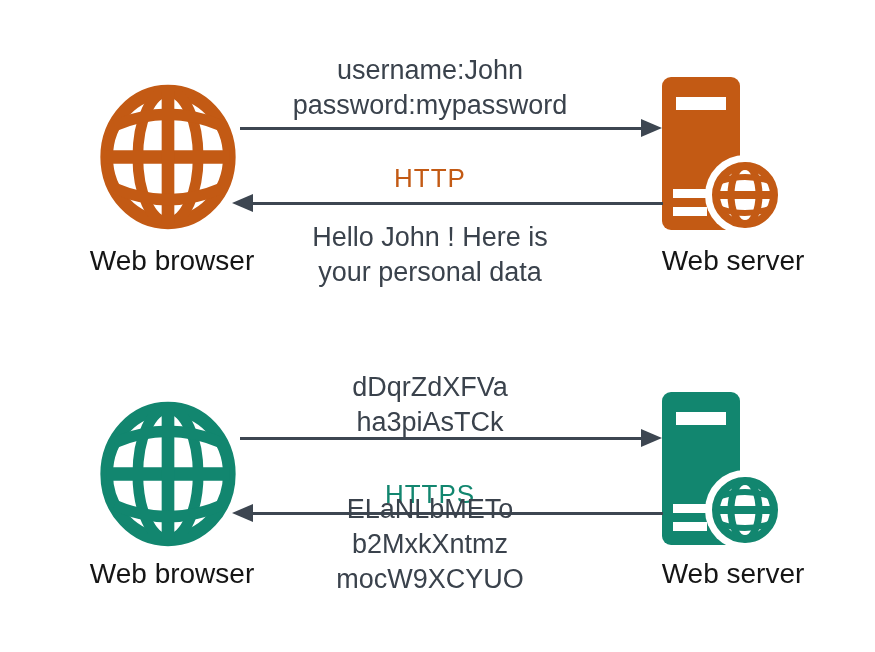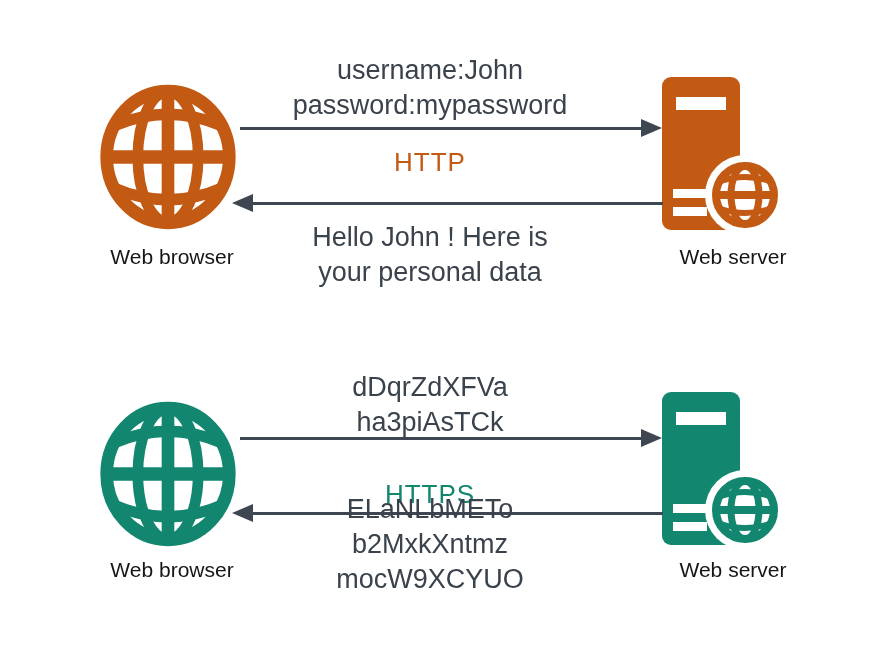--- a/index.html
+++ b/index.html
@@ -33,21 +33,21 @@
     font-size: 26px;
     letter-spacing: 1px;
   }
   .protocol-http  { color: var(--http-accent, #C35A14); }
   .protocol-https { color: var(--https-accent, #12866F); }
 
   .entity-label {
     position: absolute;
     width: 200px;
     text-align: center;
-    font-size: 21px;
+    font-size: 28px;
     color: var(--label-text, #151515);
   }
 
   .arrow { position: absolute; height: 3px; background: var(--arrow, #3D4651); }
   .arrow.right::after {
     content: ""; position: absolute; right: -21px; top: -8px;
     border-top: 9px solid transparent; border-bottom: 9px solid transparent;
     border-left: 21px solid var(--arrow, #3D4651);
   }
   .arrow.left::before {
@@ -55,21 +55,21 @@
     border-top: 9px solid transparent; border-bottom: 9px solid transparent;
     border-right: 21px solid var(--arrow, #3D4651);
   }
 
   
   .s1 .browser-icon  { left: 95px;  top: 79px;  }
   .s1 .server-icon   { left: 662px; top: 77px;  }
   .s1 .request-arrow { left: 240px; top: 127px; width: 401px; }
   .s1 .response-arrow{ left: 253px; top: 202px; width: 410px; }
   .s1 .request-msg   { top: 53px;  }
-  .s1 .protocol      { top: 147px; }
+  .s1 .protocol      { top: 163px; }
   .s1 .response-msg  { top: 220px; }
   .s1 .browser-label { left: 72px;  top: 245px; }
   .s1 .server-label  { left: 633px; top: 245px; }
 
   
   .s2 .browser-icon  { left: 95px;  top: 396px; }
   .s2 .server-icon   { left: 662px; top: 392px; }
   .s2 .request-arrow { left: 240px; top: 437px; width: 401px; }
   .s2 .response-arrow{ left: 253px; top: 512px; width: 410px; }
   .s2 .request-msg   { top: 370px; }

